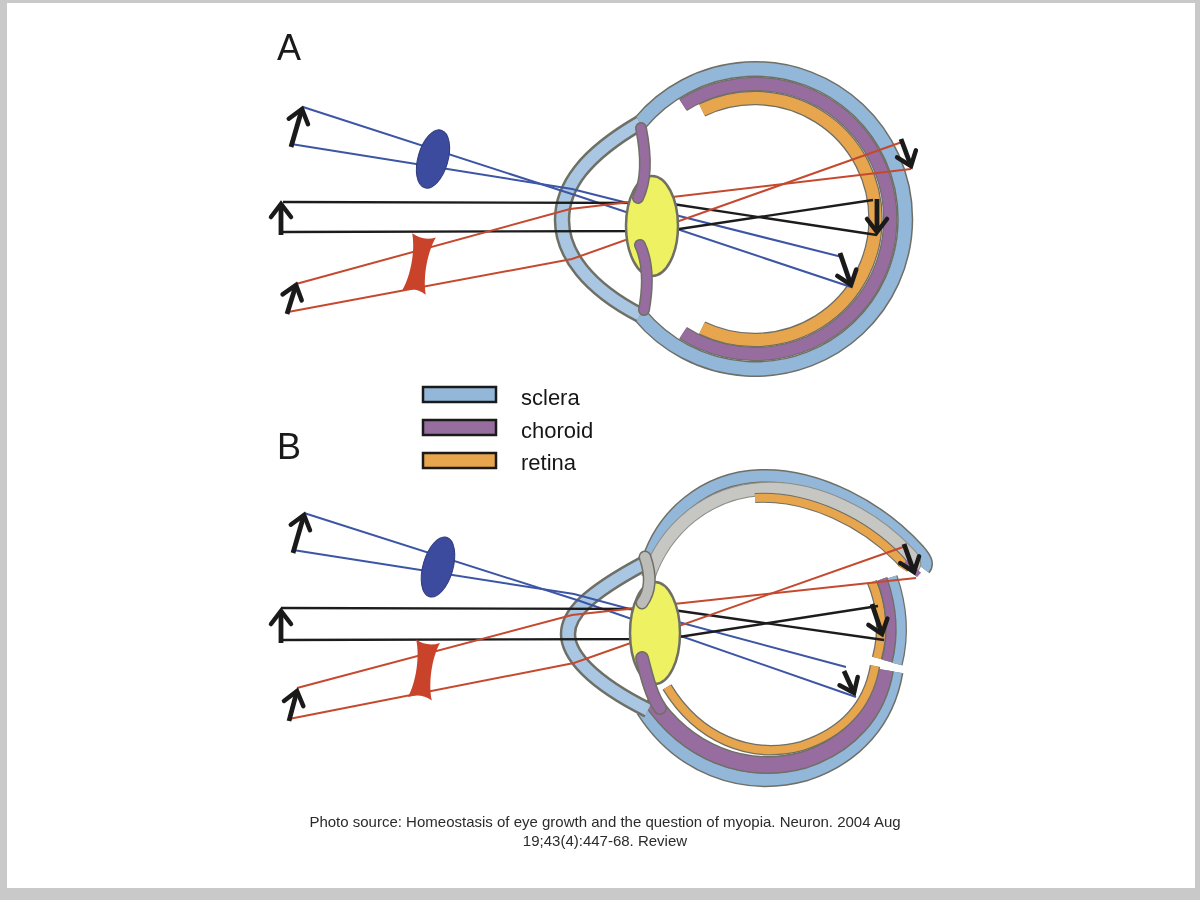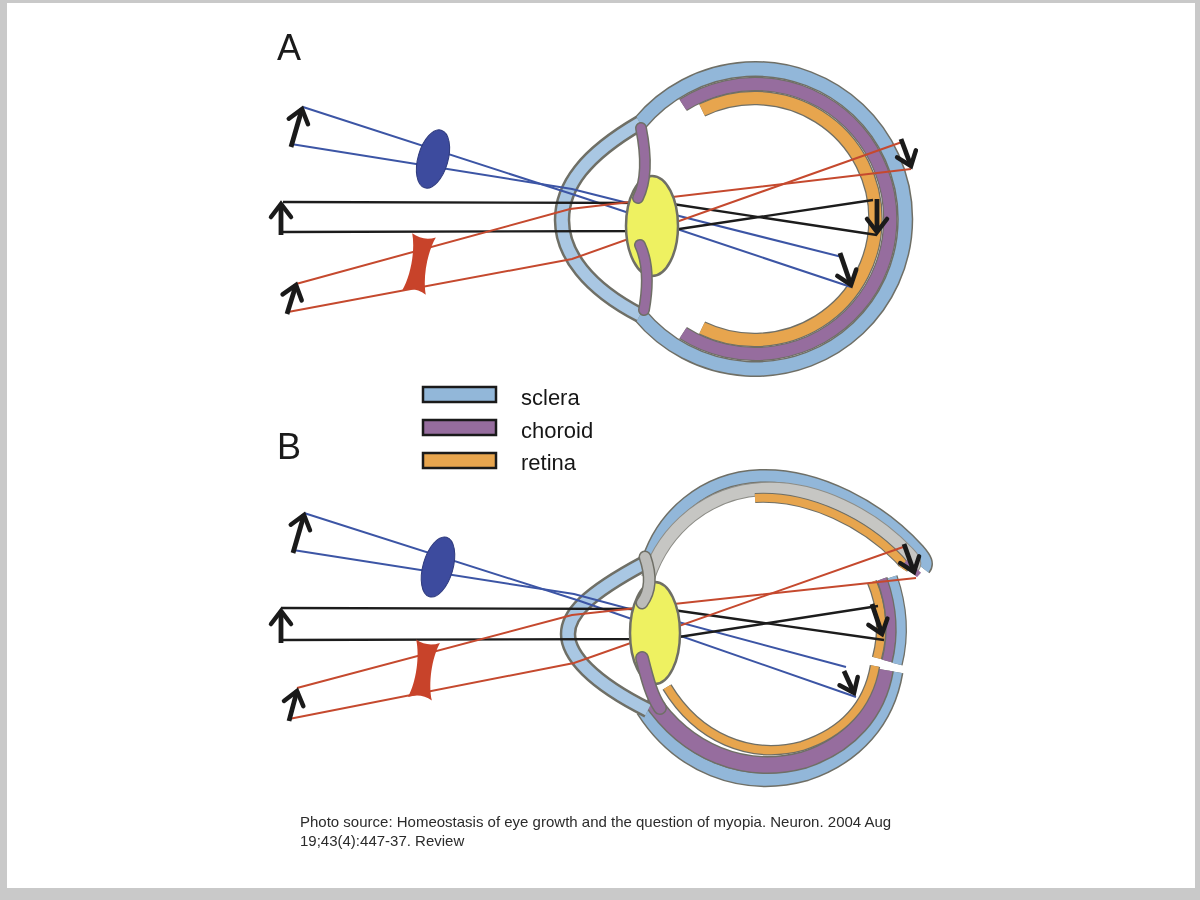--- a/index.html
+++ b/index.html
@@ -9,20 +9,21 @@
   }
   .page{
     position:absolute;left:7px;top:3px;right:5px;bottom:12px;
     background:#ffffff;
   }
   .fig-svg{position:absolute;left:0;top:0;width:1200px;height:900px;}
   .caption{
     position:absolute;left:300px;top:813px;width:610px;
     font-size:15px;line-height:18.5px;color:#2b2b2b;
     font-family:"Liberation Sans", sans-serif;
+    text-align:center;
   }
   .panel-label{
     font-family:"Liberation Sans", sans-serif;
     font-size:36px;fill:#1a1a1a;
   }
   .legend-label{
     font-family:"Liberation Sans", sans-serif;
     font-size:22px;fill:#161616;
   }
 </style>
@@ -147,14 +148,14 @@
       <path d="M289,721 L297,691" marker-end="url(#arr)"></path>
       <path d="M844,671 L854,693" marker-end="url(#arr)"></path>
       <path d="M872,604 L882,634" marker-end="url(#arr)"></path>
       <path d="M904,544 L914,572" marker-end="url(#arr)"></path>
     </g>
   </g>
 </svg>
 
 <div class="caption">
   <div>Photo source: Homeostasis of eye growth and the question of myopia. Neuron. 2004 Aug</div>
-  <div>19;43(4):447-37. Review</div>
+  <div>19;43(4):447-68. Review</div>
 </div>
 
 </body></html>

